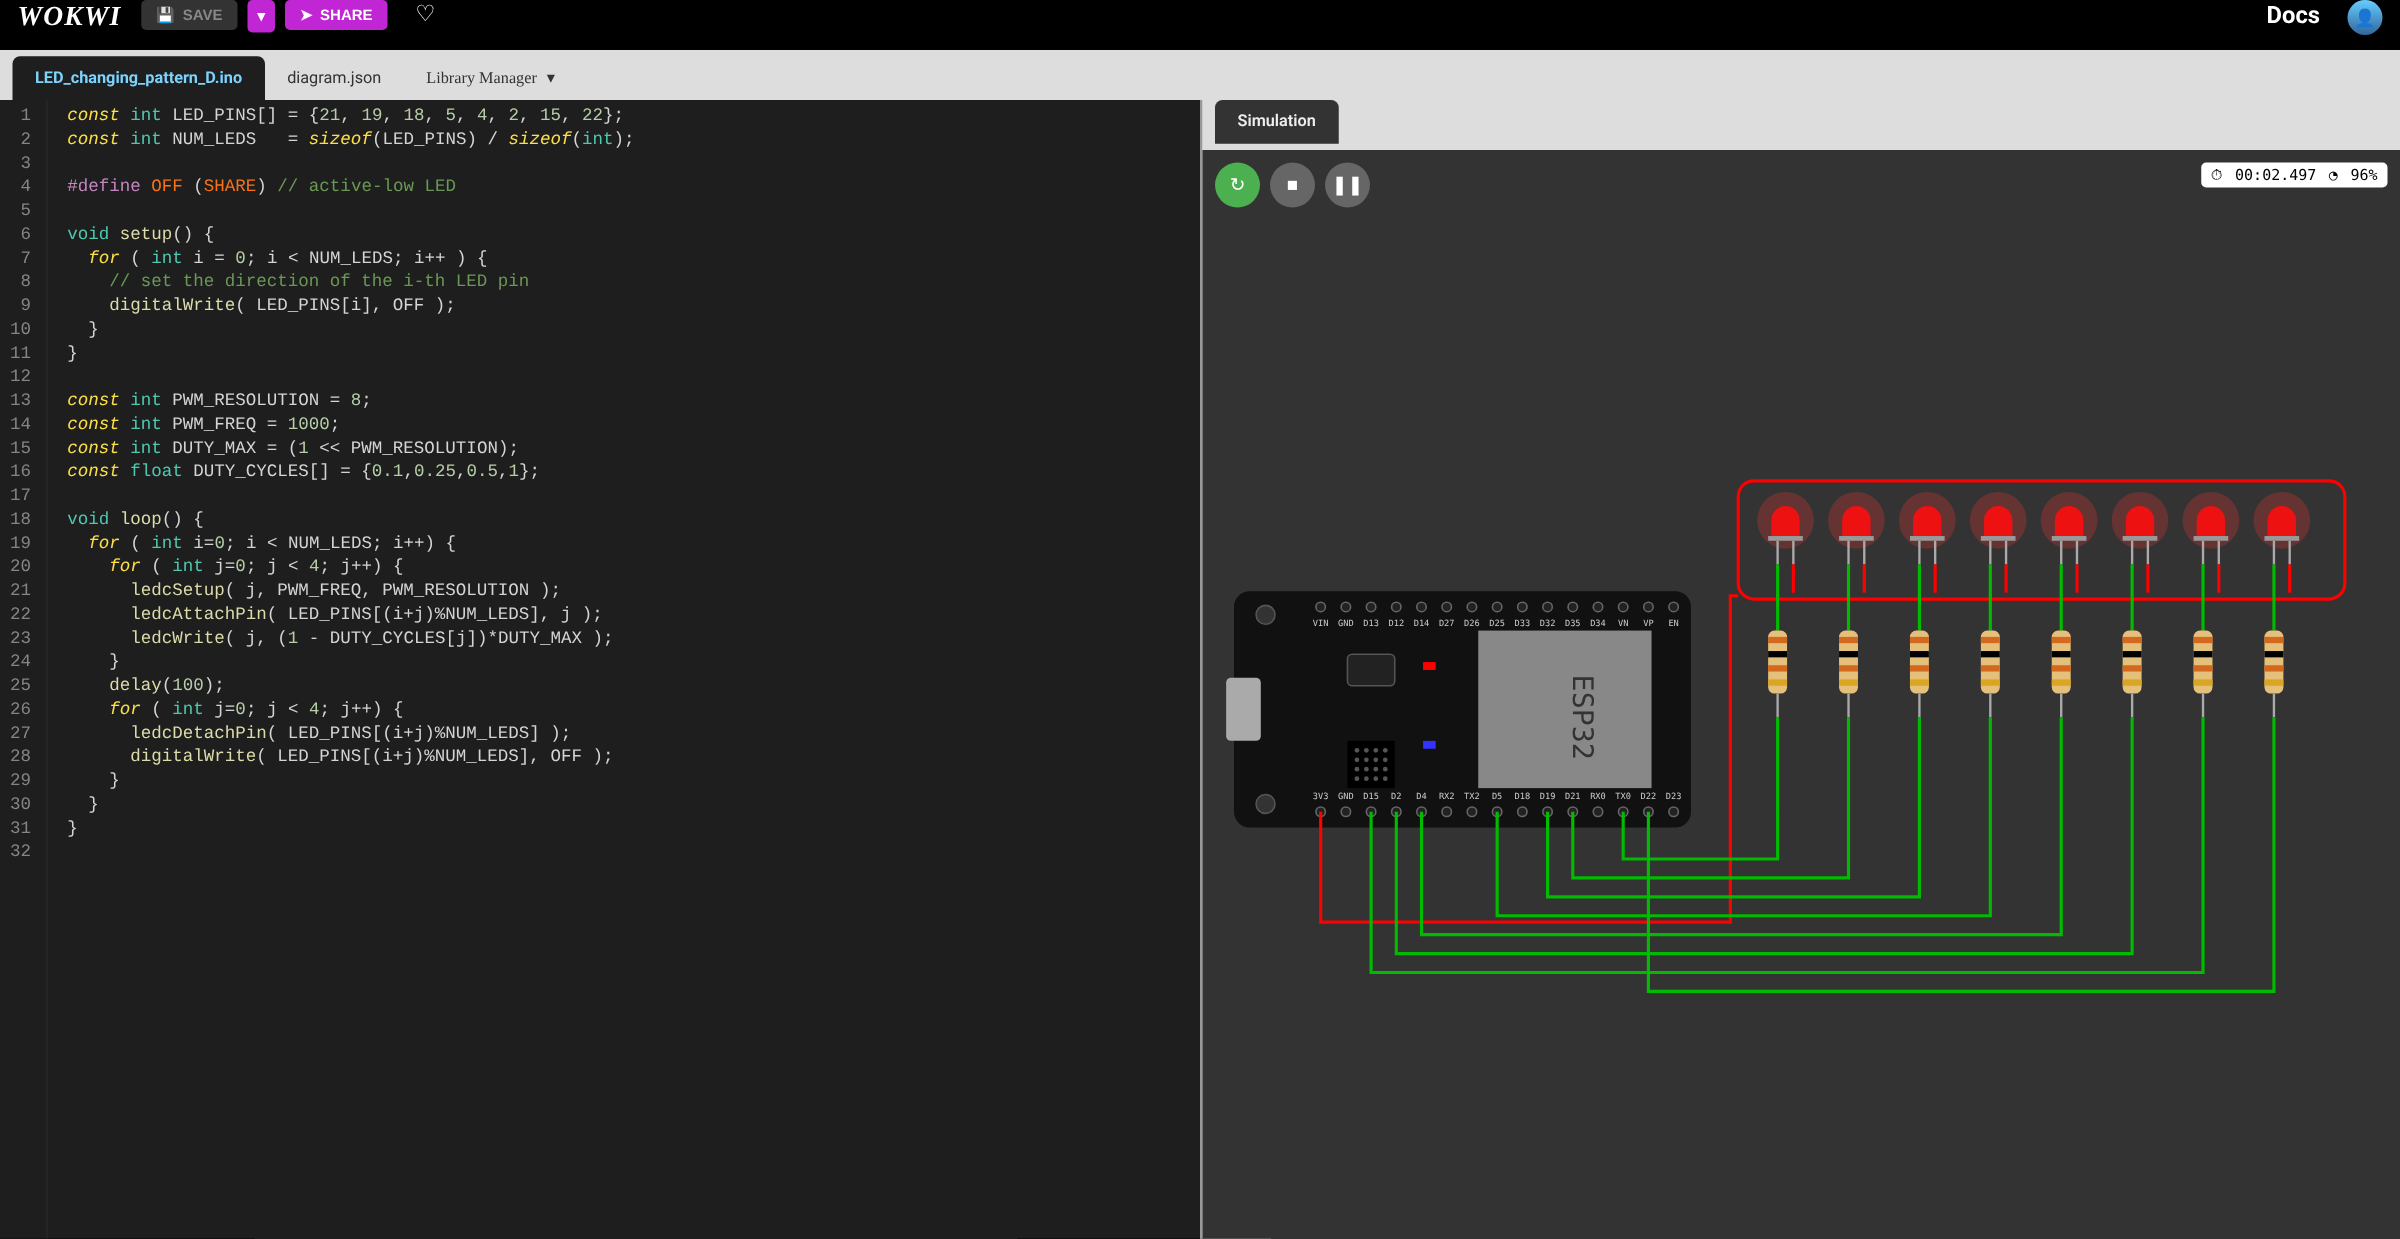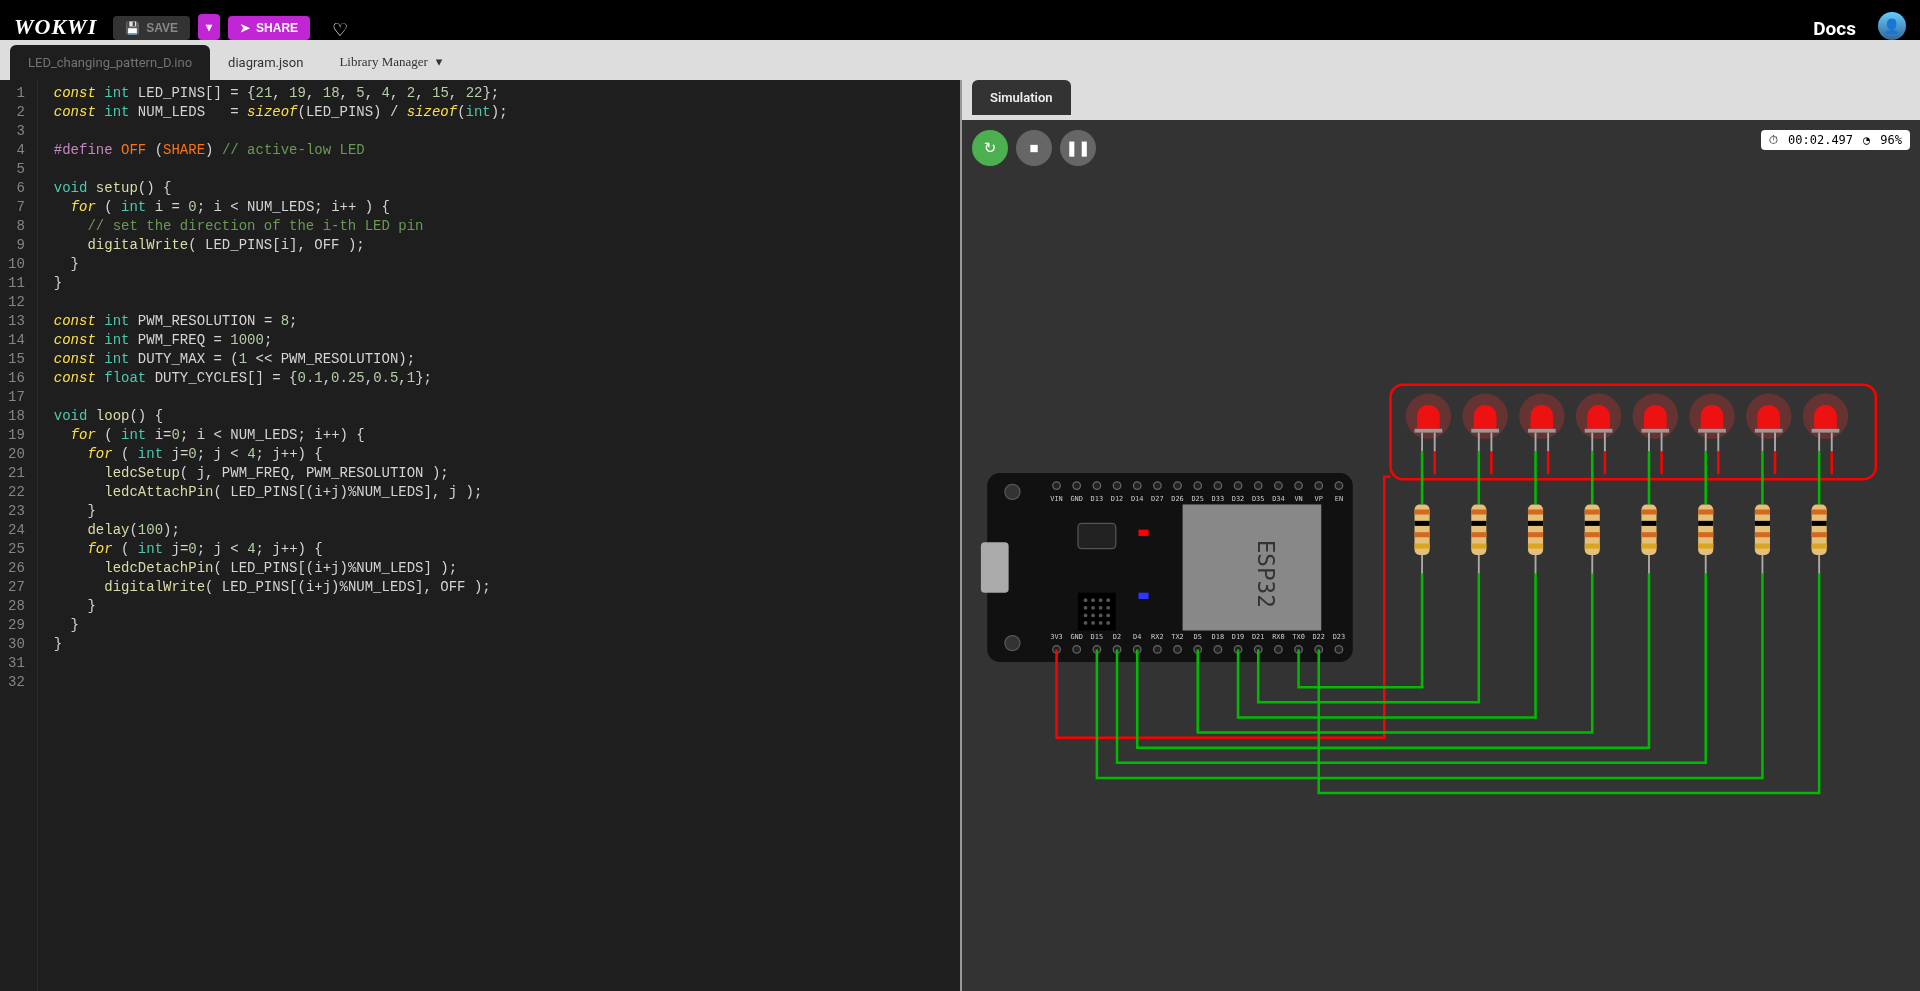--- a/index.html
+++ b/index.html
@@ -1,30 +1,30 @@
 <!DOCTYPE html>
 <html><head>
 <meta charset="utf-8">
 <style>
 * { margin:0; padding:0; box-sizing:border-box; }
 body { font-family:-apple-system,BlinkMacSystemFont,"Segoe UI",Roboto,sans-serif; background:#000; color:#fff; overflow:hidden; }
 .app { display:flex; flex-direction:column; height:100vh; width:100vw; }
-.topbar { display:flex; align-items:flex-end; height:40px; background:#000; padding:0 14px; gap:8px; }
+.topbar { display:flex; align-items:flex-start; height:40px; background:#000; padding:0 14px; gap:8px; }
 .logo { font-family:Georgia,serif; font-style:italic; font-weight:bold; font-size:22px; letter-spacing:1px; color:#fff; padding-right:8px;}
 .btn { display:inline-flex; align-items:center; gap:6px; padding:5px 12px; border-radius:4px; font-size:12px; font-weight:600; border:none; cursor:pointer; color:#fff; }
 .btn-save { background:#333; color:#888; }
 .btn-caret { background:#c026d3; padding:6px 8px; }
 .btn-share { background:#c026d3; }
 .heart { margin-left:14px; font-size:18px; }
 .spacer { flex:1; }
 .docs { font-size:19px; font-weight:700; margin-right:14px; }
 .avatar { width:28px; height:28px; border-radius:50%; background:linear-gradient(#6cf,#369); display:flex; align-items:center; justify-content:center; font-size:14px;}
 .tabbar { display:flex; align-items:flex-end; height:40px; background:#ddd; padding-left:10px; gap:0; }
 .tab { padding:10px 18px; font-size:13px; color:#222; cursor:pointer; border-top-left-radius:6px; border-top-right-radius:6px; }
-.tab.active { background:#1e1e1e; color:#737373; font-weight:400; }
+.tab.active { background:#1e1e1e; color:#7dd3fc; font-weight:700; }
 .tab.inactive { color:#333; }
 .tab.lm { display:flex; align-items:center; gap:8px;font-family:Liberation Serif, serif; }
 .main { flex:1; display:flex; min-height:0; }
 .editor { width:50%; background:#1e1e1e; display:flex; overflow:hidden; font-family:Consolas,"Courier New",monospace; font-size:14px; }
 .gutter { background:#1e1e1e; color:#858585; text-align:right; padding:4px 12px 4px 8px; user-select:none; border-right:1px solid #2a2a2a; }
 .gutter div { height:19px; line-height:19px; }
 .code { padding:4px 0 4px 16px; color:#d4d4d4; }
 .code .line { height:19px; line-height:19px; white-space:pre; }
 .tok-kw { color:#fde047;font-style:italic; }
 .tok-type { color:#4ec9b0; }
@@ -128,20 +128,21 @@
           <div class="line"><span class="tok-kw">const</span> <span class="tok-type">int</span> PWM_RESOLUTION = <span class="tok-num">8</span>;</div>
           <div class="line"><span class="tok-kw">const</span> <span class="tok-type">int</span> PWM_FREQ = <span class="tok-num">1000</span>;</div>
           <div class="line"><span class="tok-kw">const</span> <span class="tok-type">int</span> DUTY_MAX = (<span class="tok-num">1</span> &lt;&lt; PWM_RESOLUTION);</div>
           <div class="line"><span class="tok-kw">const</span> <span class="tok-type">float</span> DUTY_CYCLES[] = {<span class="tok-num">0.1</span>,<span class="tok-num">0.25</span>,<span class="tok-num">0.5</span>,<span class="tok-num">1</span>};</div>
           <div class="line"></div>
           <div class="line"><span class="tok-type">void</span> <span class="tok-fn">loop</span>() {</div>
           <div class="line">  <span class="tok-kw">for</span> ( <span class="tok-type">int</span> i=<span class="tok-num">0</span>; i &lt; NUM_LEDS; i++) {</div>
           <div class="line">    <span class="tok-kw">for</span> ( <span class="tok-type">int</span> j=<span class="tok-num">0</span>; j &lt; <span class="tok-num">4</span>; j++) {</div>
           <div class="line">      <span class="tok-fn">ledcSetup</span>( j, PWM_FREQ, PWM_RESOLUTION );</div>
           <div class="line">      <span class="tok-fn">ledcAttachPin</span>( LED_PINS[(i+j)%NUM_LEDS], j );</div>
+          <div class="line">      <span class="tok-fn">ledcWrite</span>( j, (<span class="tok-num">1</span> - DUTY_CYCLES[j])*DUTY_MAX );</div>
           <div class="line">    }</div>
           <div class="line">    <span class="tok-fn">delay</span>(<span class="tok-num">100</span>);</div>
           <div class="line">    <span class="tok-kw">for</span> ( <span class="tok-type">int</span> j=<span class="tok-num">0</span>; j &lt; <span class="tok-num">4</span>; j++) {</div>
           <div class="line">      <span class="tok-fn">ledcDetachPin</span>( LED_PINS[(i+j)%NUM_LEDS] );</div>
           <div class="line">      <span class="tok-fn">digitalWrite</span>( LED_PINS[(i+j)%NUM_LEDS], OFF );</div>
           <div class="line">    }</div>
           <div class="line">  }</div>
           <div class="line">}</div>
         </div>
     </div>

